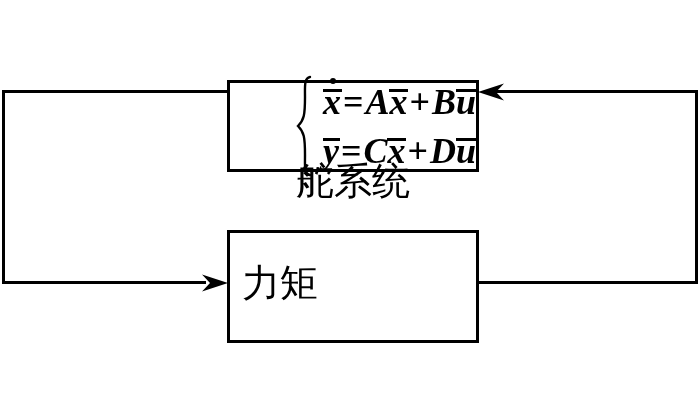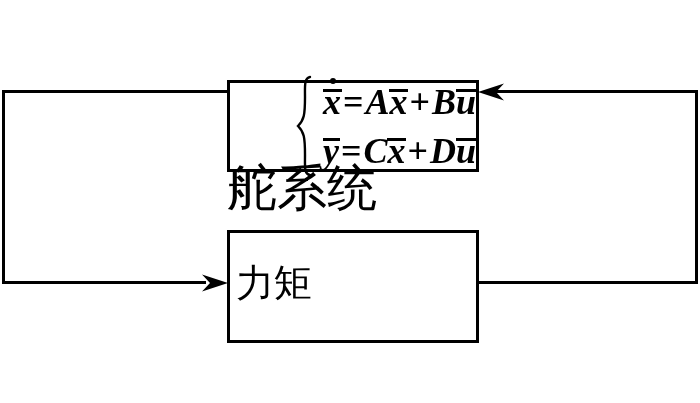--- a/index.html
+++ b/index.html
@@ -59,26 +59,28 @@
     width: 252px; height: 113px;
     display: flex;
     align-items: center;
     justify-content: space-between;
     padding: 0 6px 8px 6px;
   }
   .port-label {
     font-size: 38px;
     line-height: 1;
     white-space: nowrap;
+    margin-left: 6px;
   }
   .block-label {
     position: absolute;
     left: 227px;
     width: 252px;
-    font-size: 50px;
+    text-align: center;
+    font-size: 38px;
     line-height: 1.15;
     white-space: nowrap;
   }
   #system-label { top: 160px; }
   #servo-label  { top: 350px; }
   
   .eq-group {
     display: flex;
     align-items: center;
   }

